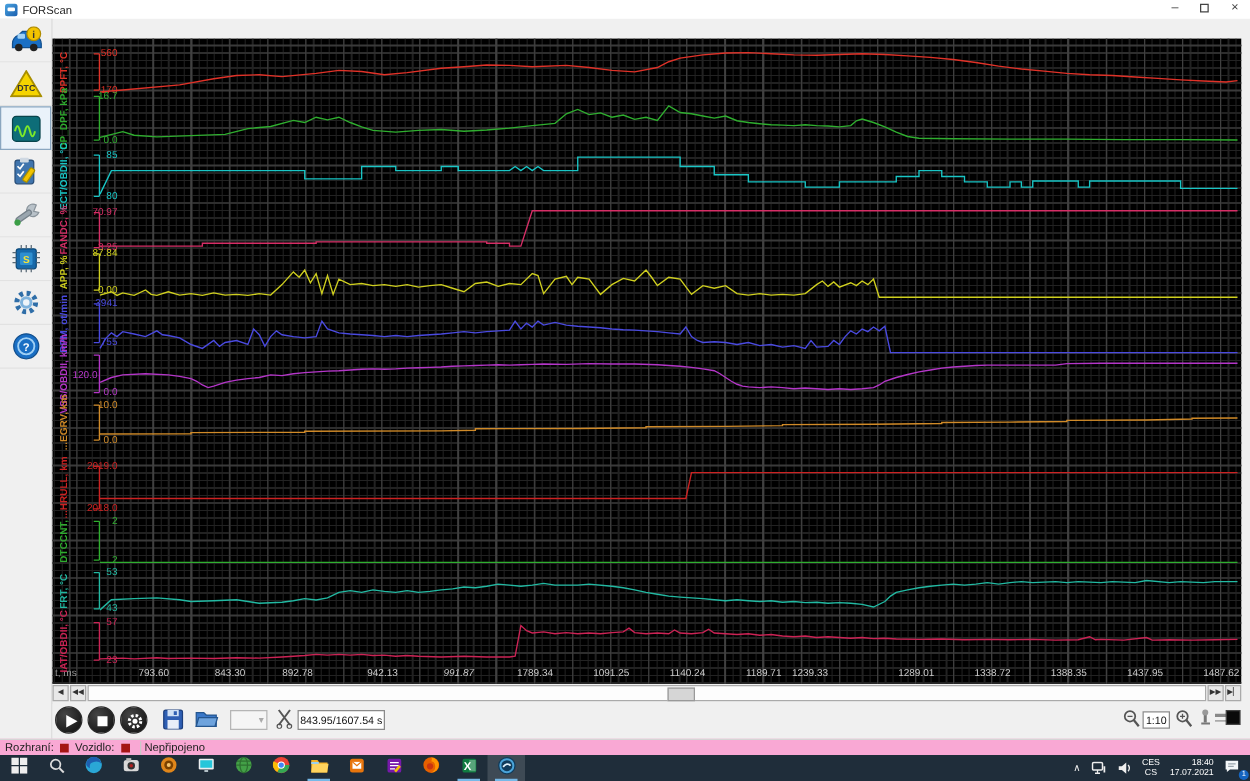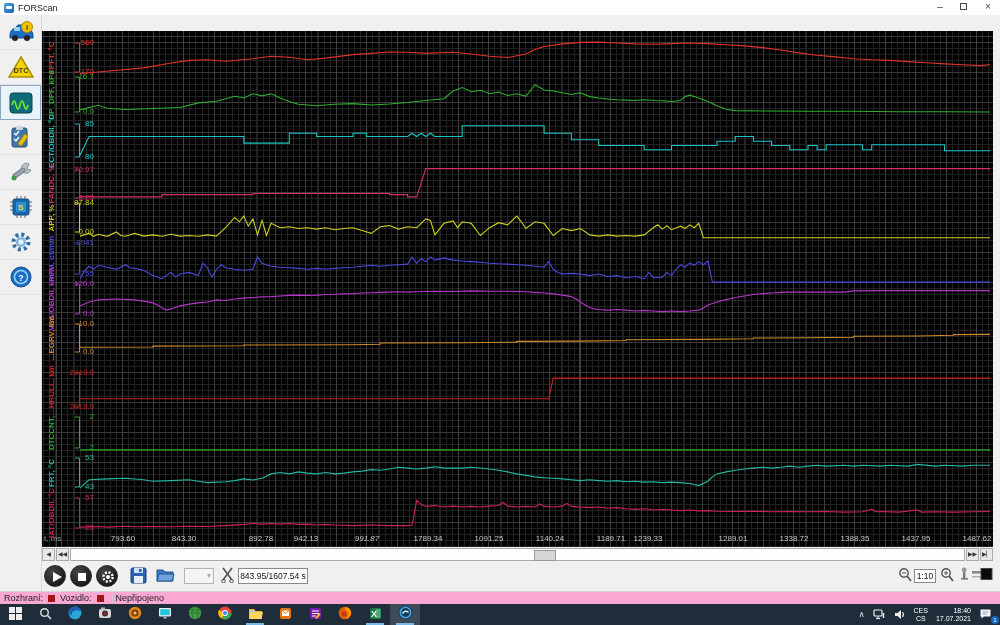--- a/index.html
+++ b/index.html
@@ -224,40 +224,40 @@
       <span class="chname" style="color: rgb(214, 46, 102); left: 9px; top: 153px;">FANDC, %</span>
       <span class="chval" style="color: rgb(214, 46, 102); top: 134px;">70.97</span>
       <span class="chval" style="color: rgb(214, 46, 102); top: 162px;">3.25</span>
       <span class="chname" style="color: rgb(207, 207, 31); left: 9px; top: 186.5px;">APP, %</span>
       <span class="chval" style="color: rgb(207, 207, 31); top: 167px;">87.84</span>
       <span class="chval" style="color: rgb(207, 207, 31); top: 196px;">0.00</span>
       <span class="chname" style="color: rgb(74, 74, 224); left: 9px; top: 227.5px;">RPM, ot/min</span>
       <span class="chval" style="color: rgb(74, 74, 224); top: 207px;">3941</span>
       <span class="chval" style="color: rgb(74, 74, 224); top: 238px;">755</span>
       <span class="chname" style="color: rgb(180, 54, 200); left: 9px; top: 268px;">VSS/OBDII, km/h</span>
-      <span class="chval" style="color: rgb(180, 54, 200); top: 248px;">120.0</span>
+      <span class="chval" style="color: rgb(180, 54, 200); top: 264px; text-align: center;">120.0</span>
       <span class="chval" style="color: rgb(180, 54, 200); top: 278px;">0.0</span>
       <span class="chname" style="color: rgb(208, 138, 40); left: 9px; top: 307px;">...EGRV, km</span>
       <span class="chval" style="color: rgb(208, 138, 40); top: 288px;">10.0</span>
       <span class="chval" style="color: rgb(208, 138, 40); top: 316px;">0.0</span>
       <span class="chname" style="color: rgb(204, 34, 34); left: 9px; top: 359px;">...HRULL, km</span>
       <span class="chval" style="color: rgb(204, 34, 34); top: 337px;">2019.0</span>
       <span class="chval" style="color: rgb(204, 34, 34); top: 371px;">2018.0</span>
       <span class="chname" style="color: rgb(47, 174, 47); left: 9px; top: 401.5px;">DTCCNT,</span>
       <span class="chval" style="color: rgb(47, 174, 47); top: 381px;">2</span>
       <span class="chval" style="color: rgb(47, 174, 47); top: 412px;">2</span>
       <span class="chname" style="color: rgb(34, 185, 162); left: 9px; top: 441.5px;">FRT, °C</span>
       <span class="chval" style="color: rgb(34, 185, 162); top: 422px;">53</span>
       <span class="chval" style="color: rgb(34, 185, 162); top: 451px;">43</span>
       <span class="chname" style="color: rgb(204, 35, 85); left: 9px; top: 482px;">IAT/OBDII, °C</span>
       <span class="chval" style="color: rgb(204, 35, 85); top: 462px;">57</span>
       <span class="chval" style="color: rgb(204, 35, 85); top: 492px;">23</span>
       <span class="xtick" style="left: 81px;">793.60</span>
       <span class="xtick" style="left: 142px;">843.30</span>
-      <span class="xtick" style="left: 219px;">892.78</span>
+      <span class="xtick" style="left: 196px;">892.78</span>
       <span class="xtick" style="left: 264px;">942.13</span>
       <span class="xtick" style="left: 325px; font-style: italic;">991.87</span>
       <span class="xtick" style="left: 386px;">1789.34</span>
       <span class="xtick" style="left: 447px;">1091.25</span>
       <span class="xtick" style="left: 508px;">1140.24</span>
       <span class="xtick" style="left: 569px;">1189.71</span>
       <span class="xtick" style="left: 606px;">1239.33</span>
       <span class="xtick" style="left: 691px;">1289.01</span>
       <span class="xtick" style="left: 752px;">1338.72</span>
       <span class="xtick" style="left: 813px;">1388.35</span>

